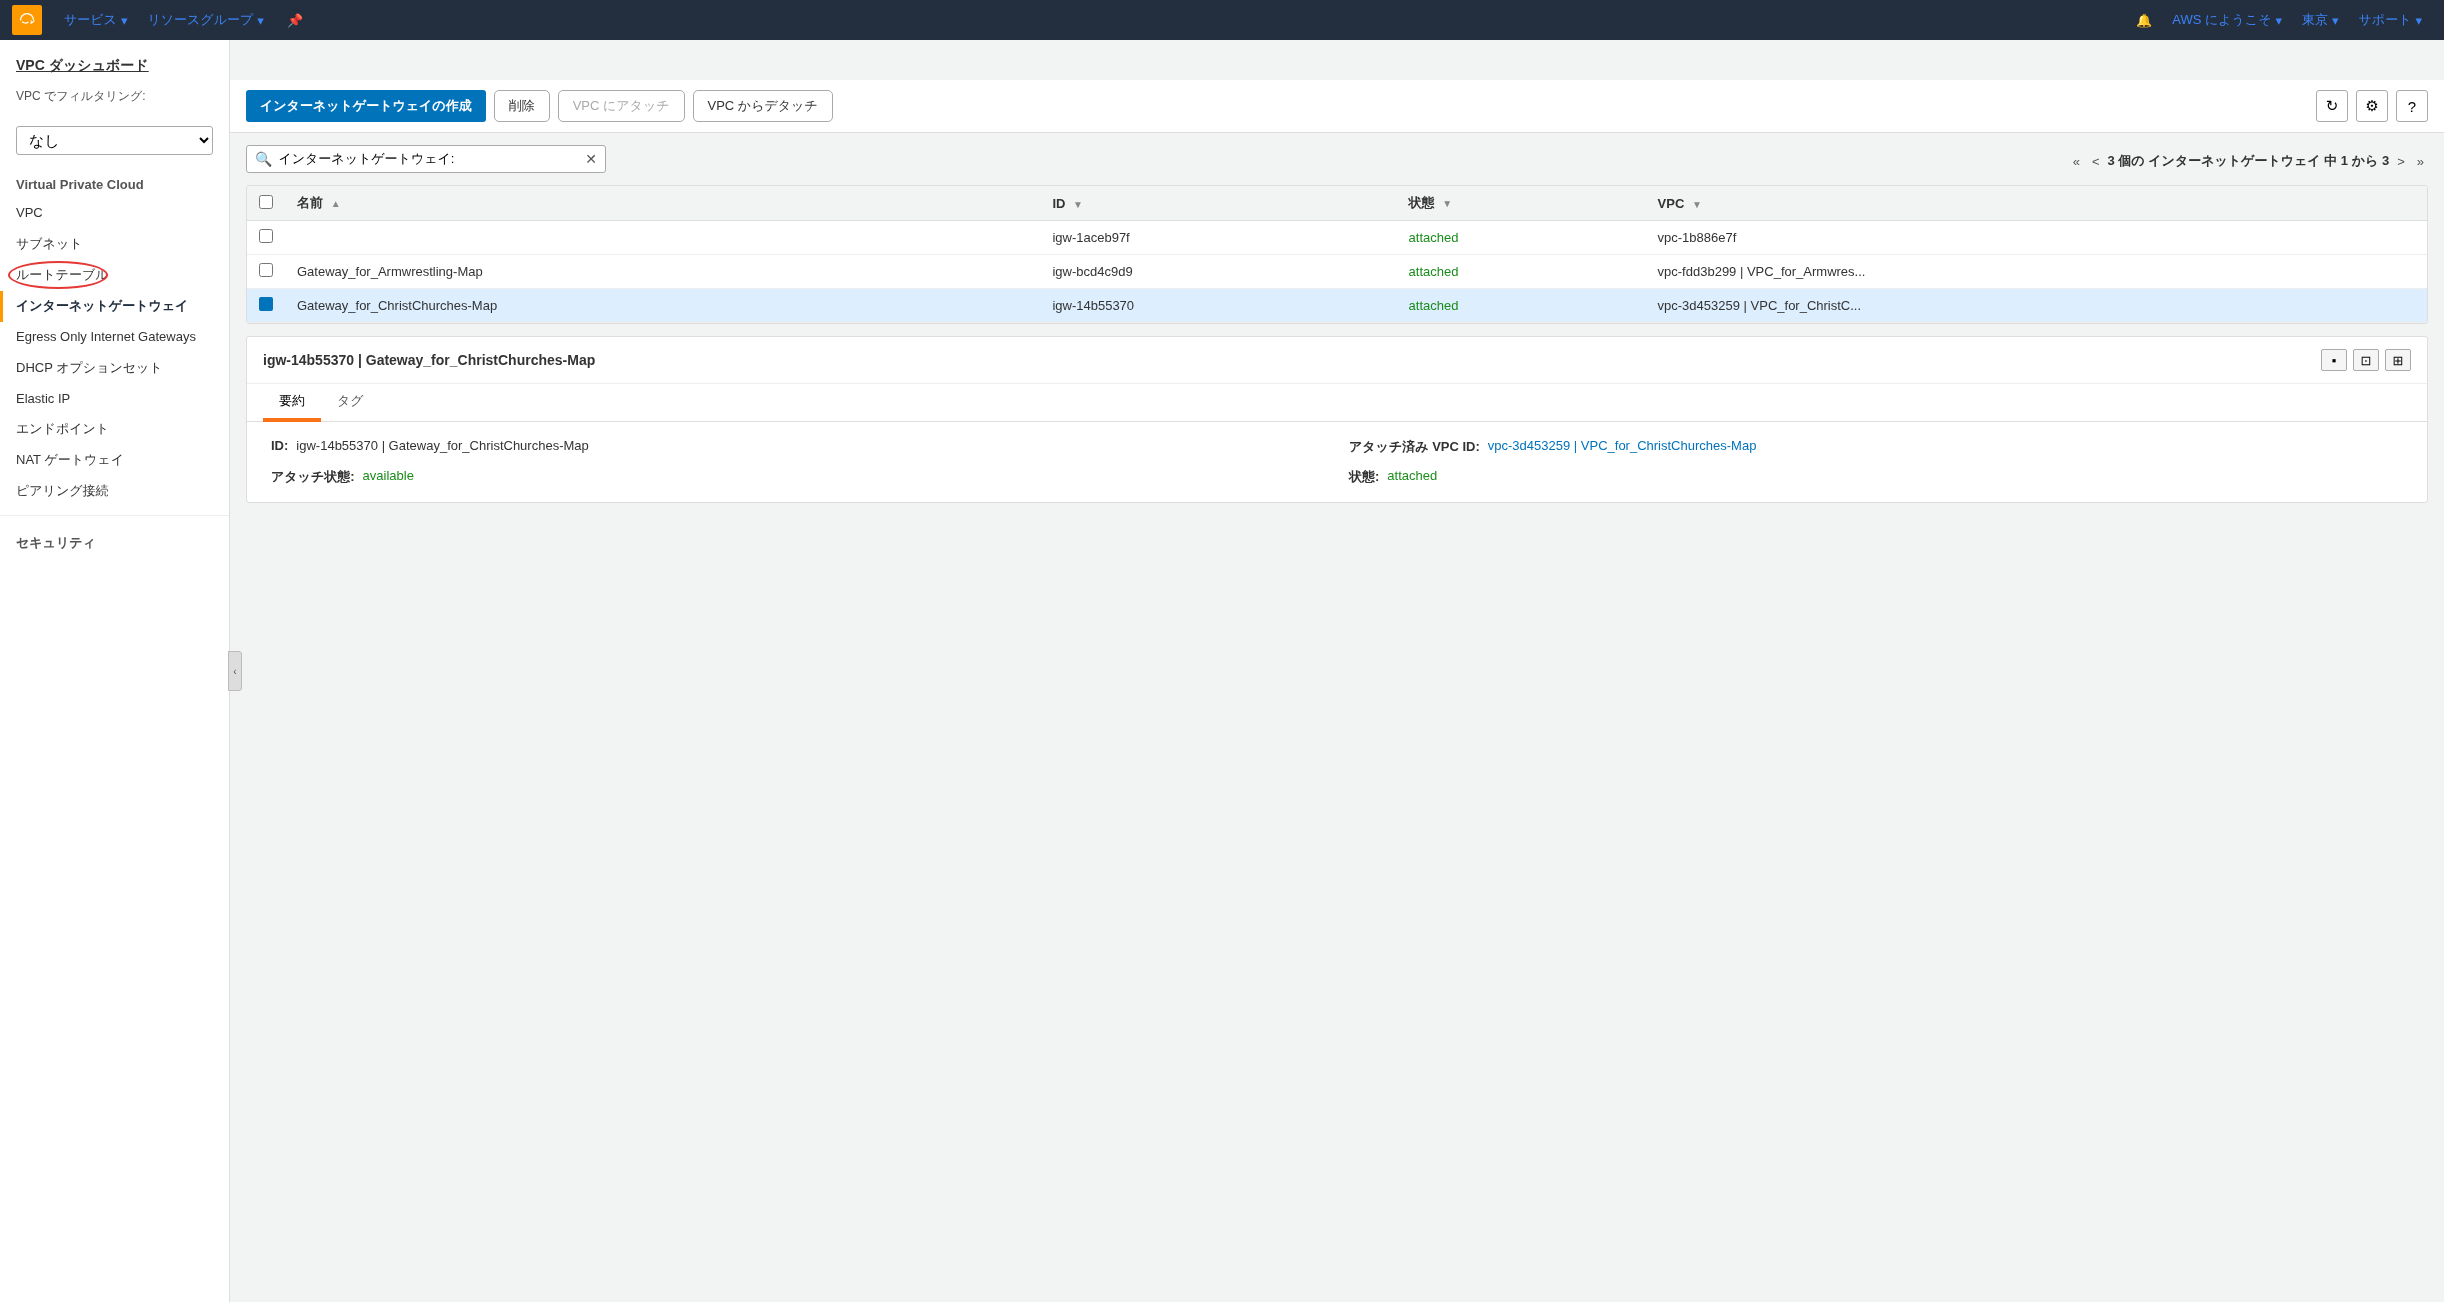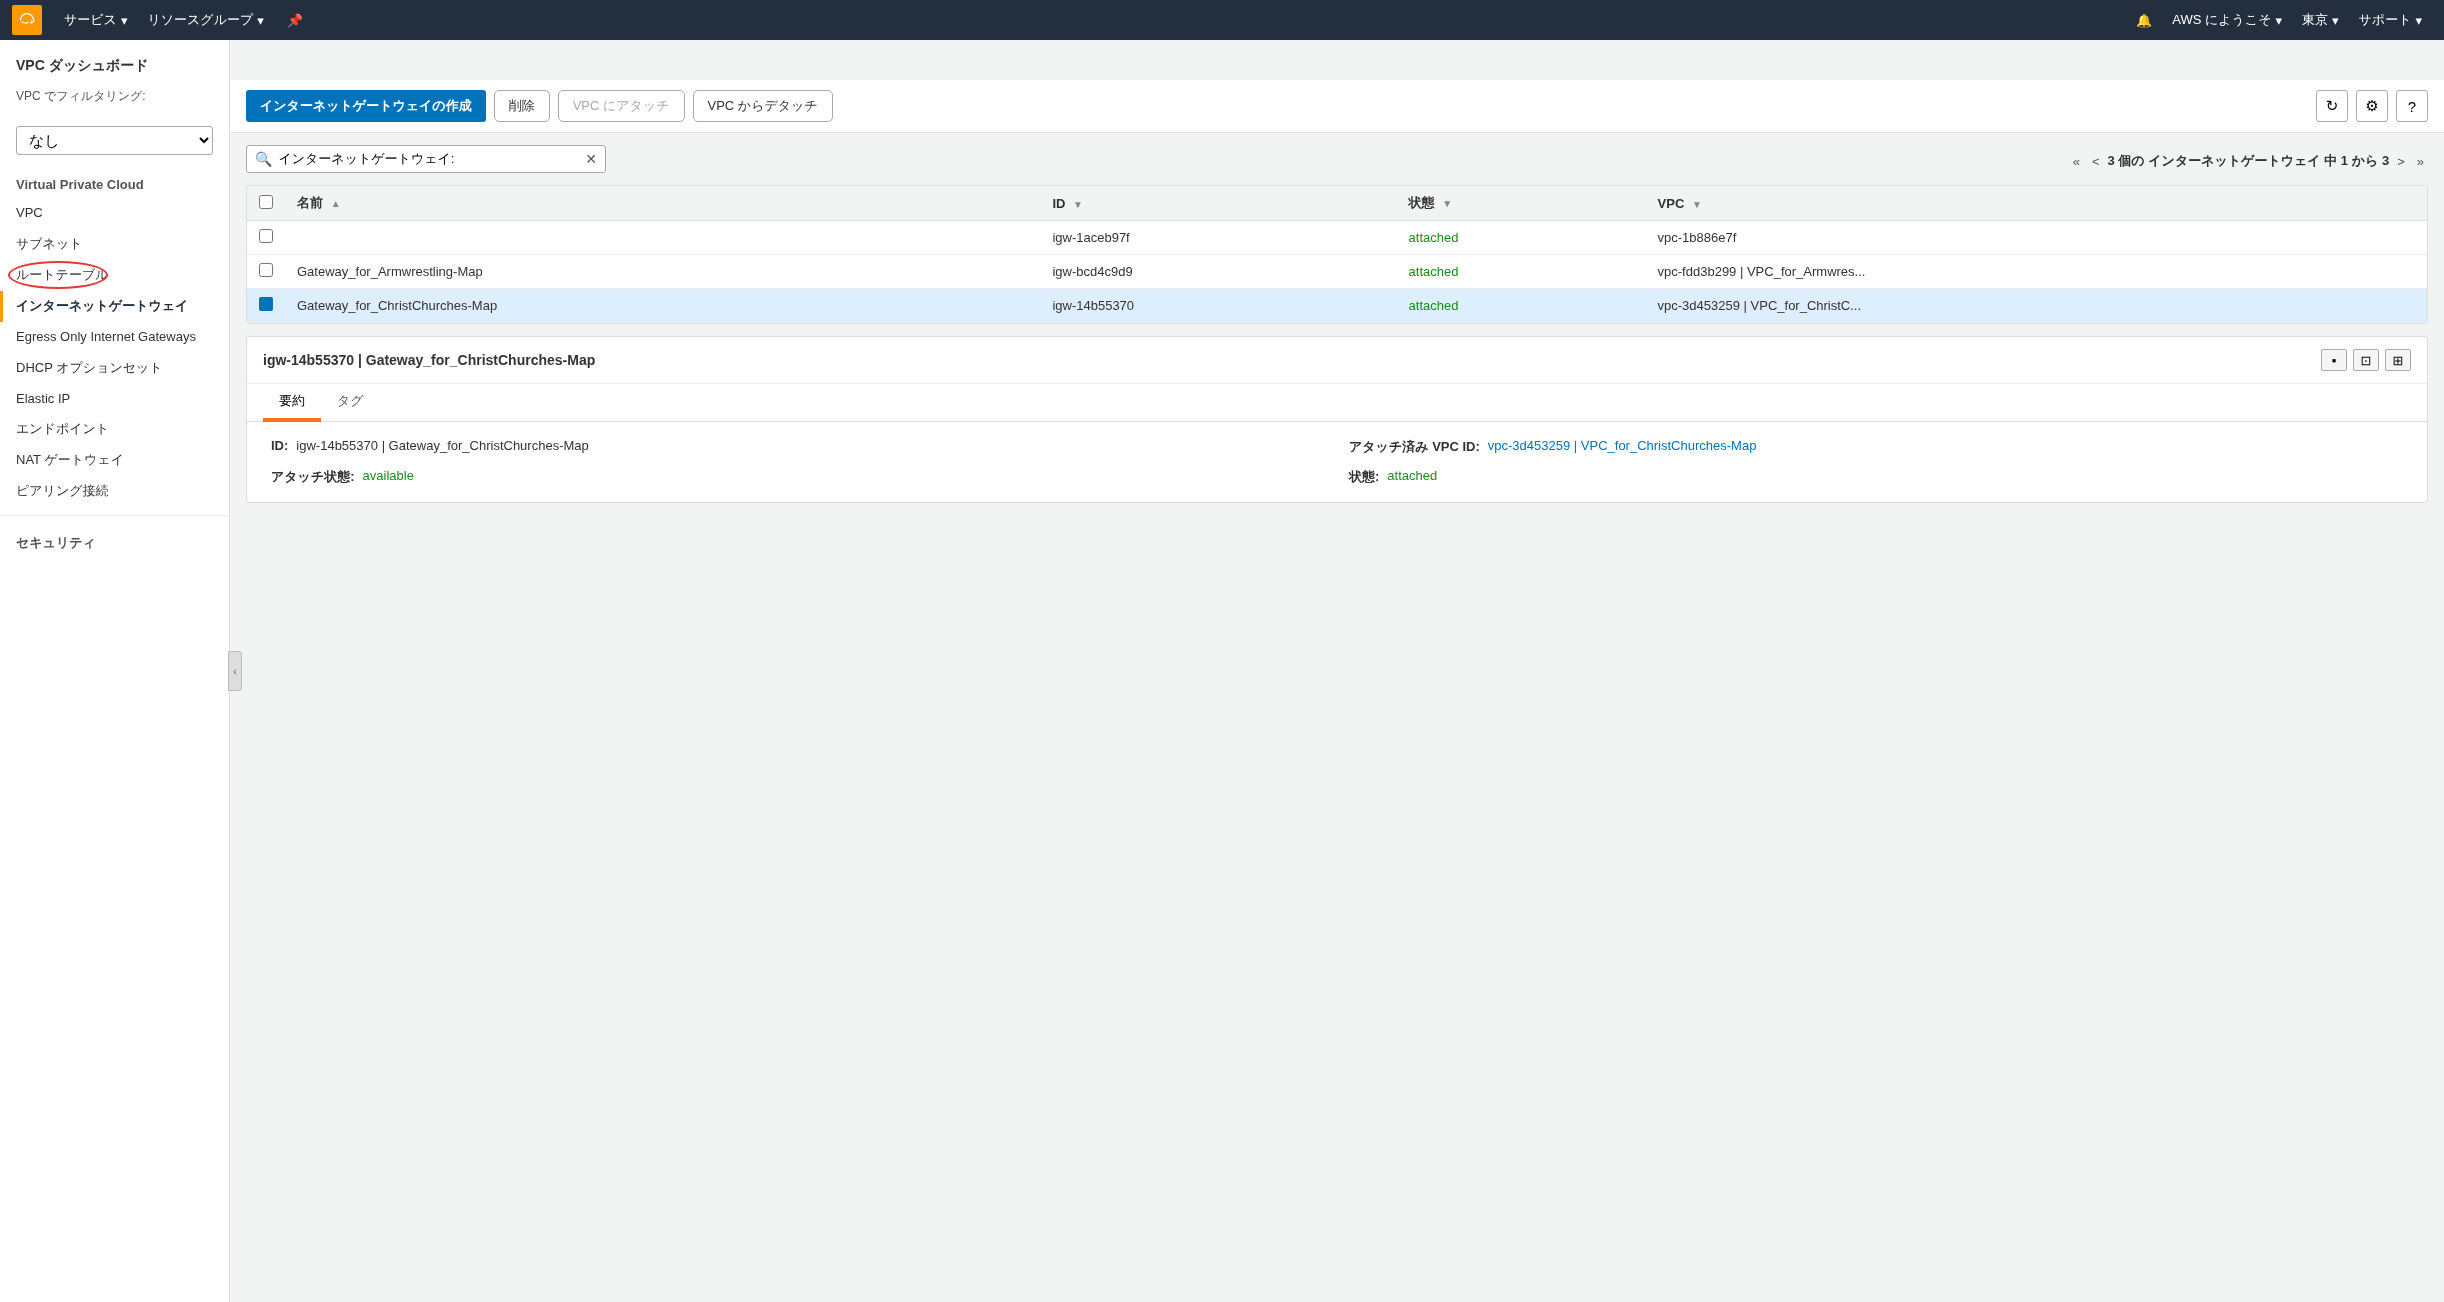--- a/index.html
+++ b/index.html
@@ -17,21 +17,21 @@
     }
     .top-nav-logo {
       width: 30px; height: 30px;
       background: #ff9900;
       display: flex; align-items: center; justify-content: center;
       margin-right: 12px;
       border-radius: 2px;
     }
     .top-nav-logo svg { width: 20px; height: 20px; }
     .top-nav-item {
-      color: #ffffff;
+      color: #3b82f6;
       padding: 0 10px;
       height: 24px;
       display: flex; align-items: center;
       cursor: pointer;
       font-size: 13px;
       gap: 4px;
     }
     .top-nav-pin { margin-left: 4px; }
     .top-nav-right {
       margin-left: auto;
@@ -47,20 +47,21 @@
       overflow-y: auto;
       flex-shrink: 0;
       padding-bottom: 20px;
     }
     .sidebar-title {
       padding: 16px 16px 8px;
       font-size: 14px;
       font-weight: bold;
       color: #333;
       line-height: 1.3;
+      text-decoration: underline;
     }
     .sidebar-filter-label {
       padding: 6px 16px 4px;
       font-size: 12px;
       color: #555;
     }
     .sidebar-filter-select {
       margin: 17px 16px 12px;
       width: calc(100% - 32px);
       padding: 4px 8px;

